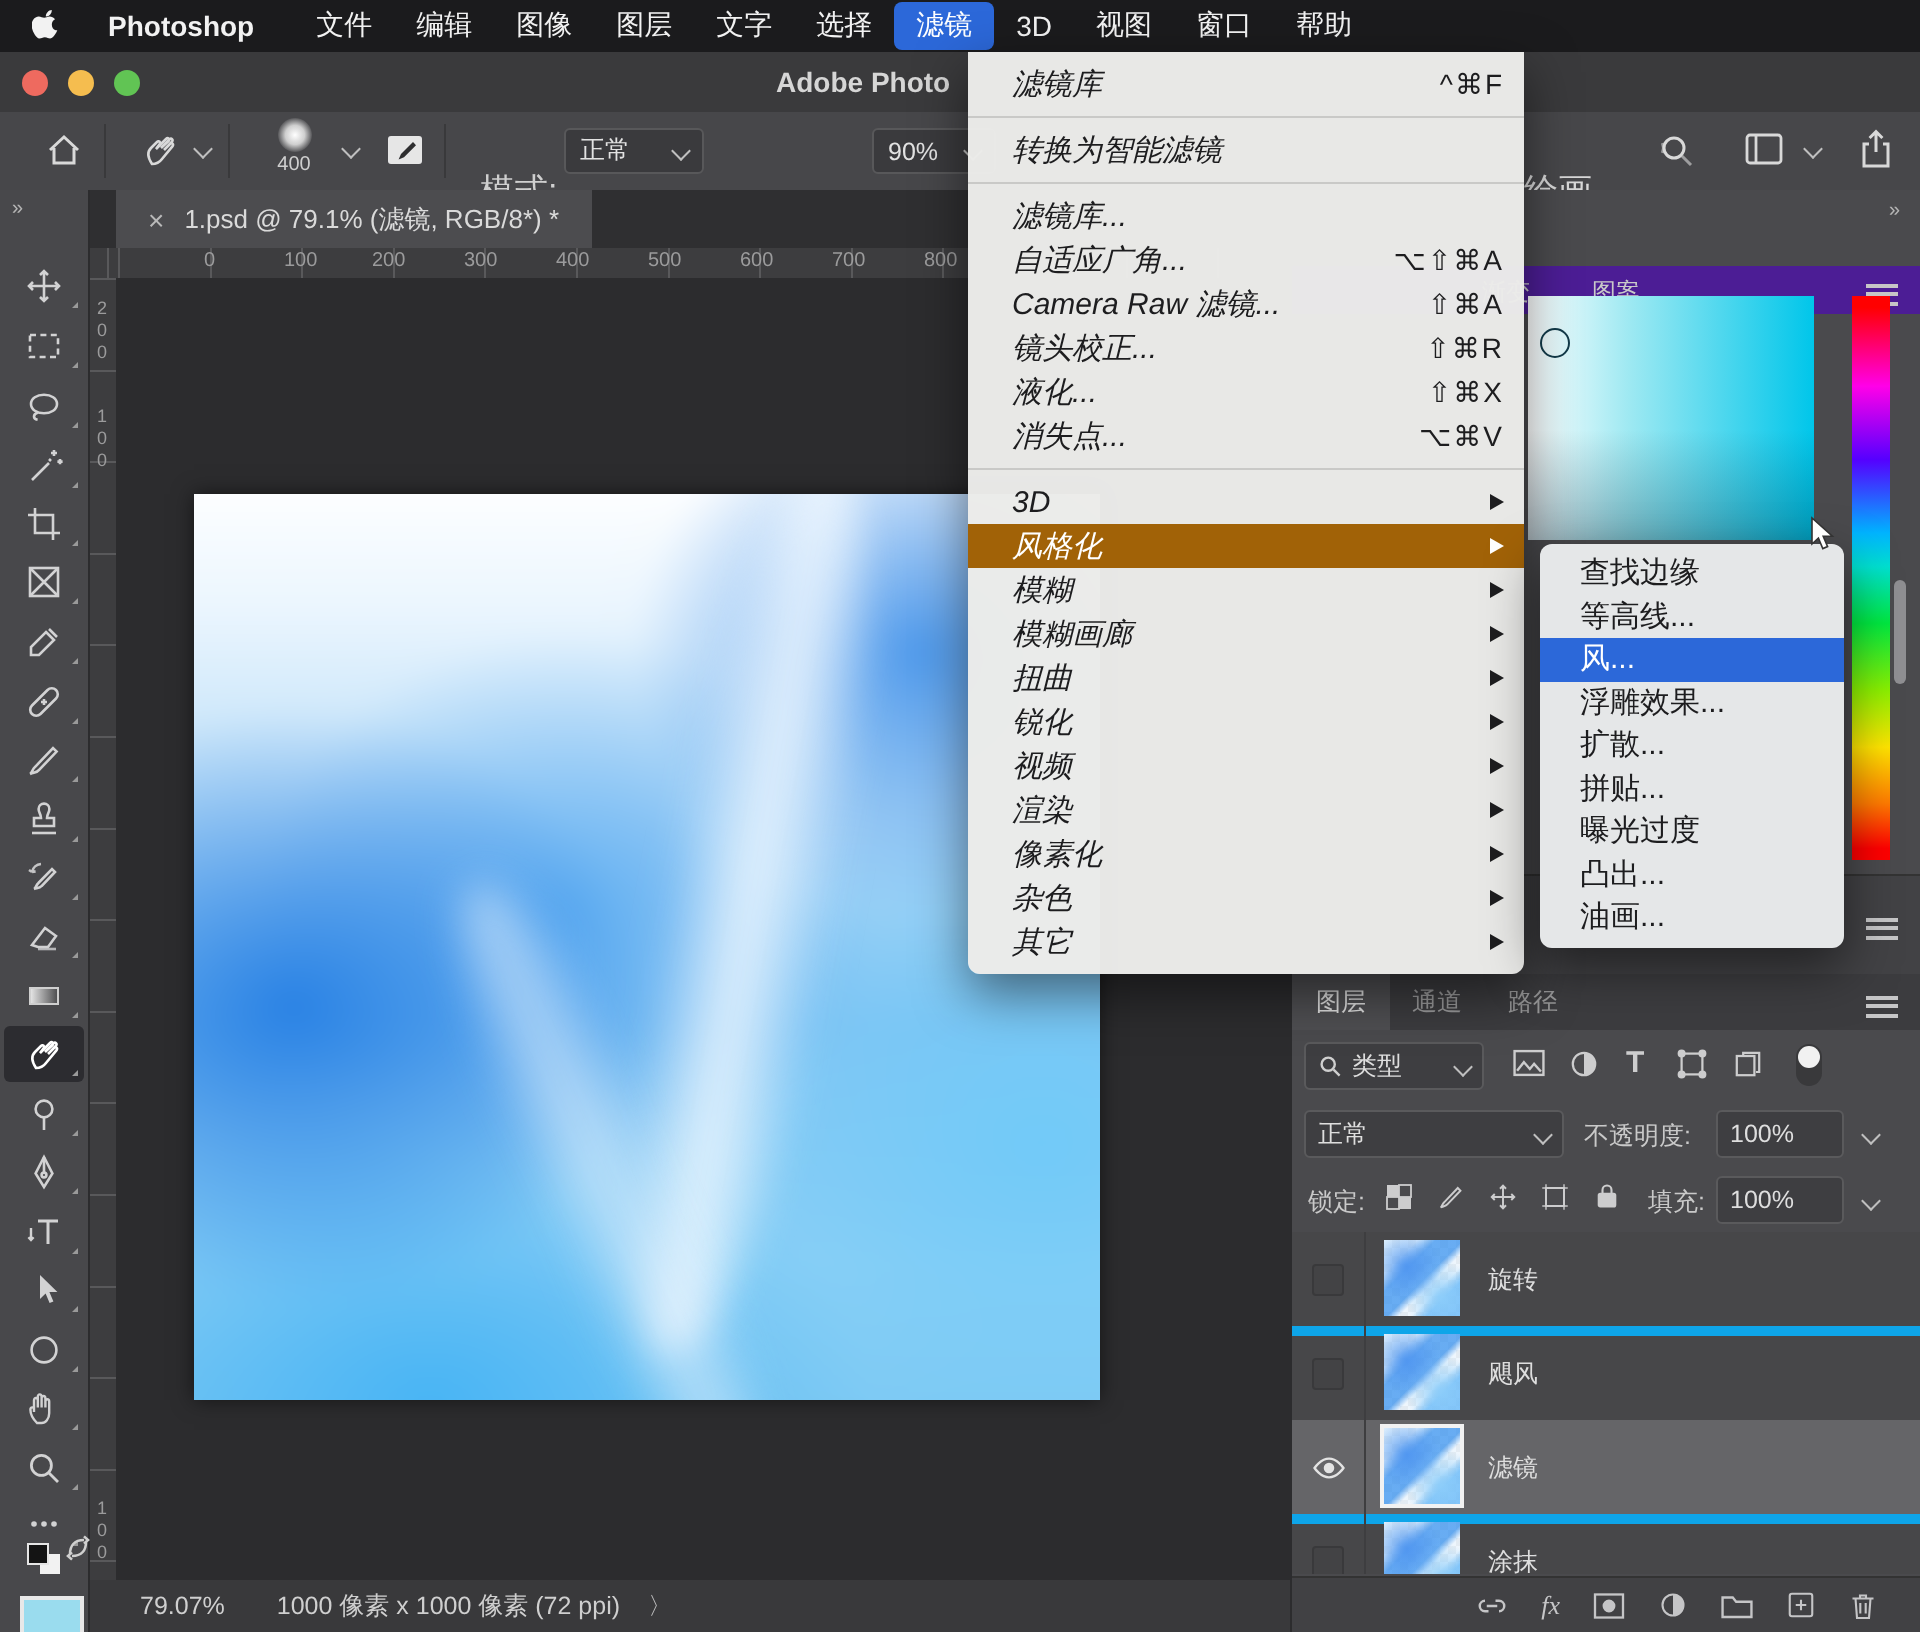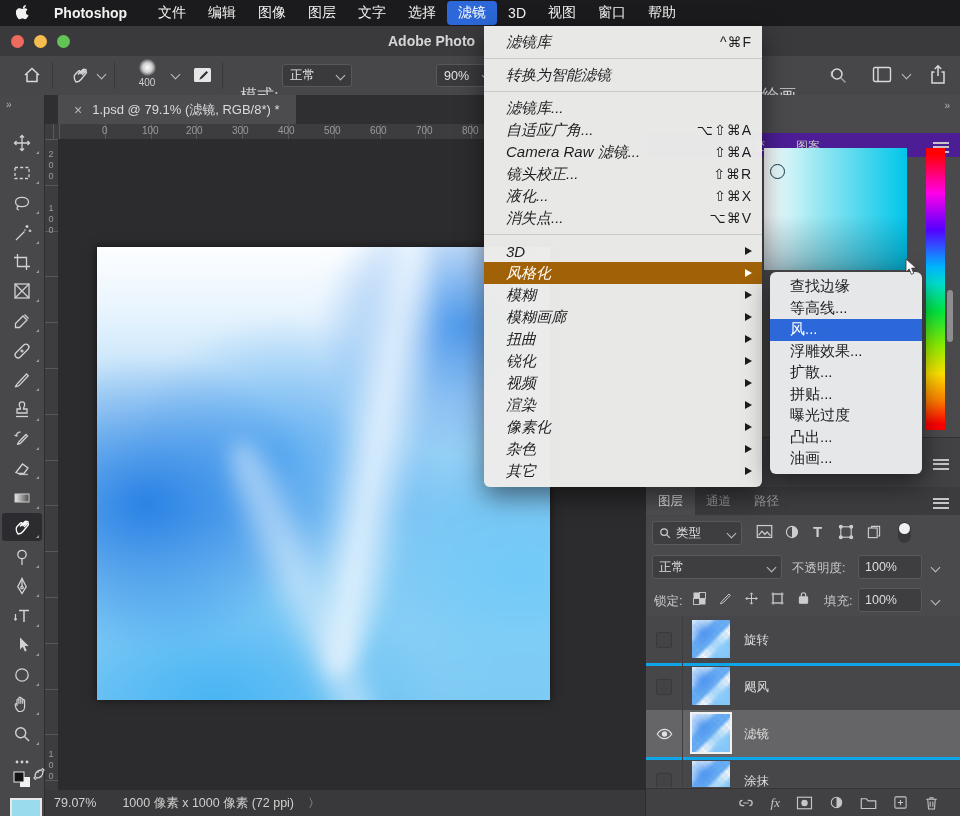--- a/index.html
+++ b/index.html
@@ -63,21 +63,21 @@
       radial-gradient(60% 42% at 28% 96%, rgba(66,178,244,.90), rgba(66,178,244,0) 75%),
       linear-gradient(180deg,#ffffff 2%,#ecf6fe 15%,#bcdff8 35%,#84c3f2 58%,#92d1f5 82%,#7cc8f2 100%);}
   .canvas-streak{position:absolute;left:52%;top:-6%;width:86px;height:460px;border-radius:50%;
       background:linear-gradient(90deg,rgba(255,255,255,0),rgba(240,248,255,.85),rgba(255,255,255,0));
       transform:rotate(10deg);filter:blur(9px);}
   .canvas-streak2{position:absolute;left:38%;top:40%;width:70px;height:330px;border-radius:50%;
       background:linear-gradient(90deg,rgba(255,255,255,0),rgba(226,240,252,.6),rgba(255,255,255,0));
       transform:rotate(-24deg);filter:blur(10px);}
   .statusbar{left:44px;top:790px;width:601px;height:26px;background:#39393b;color:#cfcfcf;font-size:12.5px;
              display:flex;align-items:center;}
-  .statusbar .zoom-val{margin-left:10px;}
+  .statusbar .zoom-val{margin-left:26px;}
   .statusbar .doc-info{margin-left:26px;}
   .statusbar .chev-r{margin-left:14px;color:#bdbdbd;font-size:12px;}
   
   .rightdock{left:645px;top:95px;width:315px;height:721px;background:#4a4a4d;border-left:1px solid #2c2c2e;}
   .panel-tabs{position:absolute;left:0;top:38px;width:315px;height:24px;background:#4c1d95;color:#c9c9c9;font-size:12px;}
   .hamb{position:absolute;width:16px;color:#c6c6c7;}
   .hamb div{height:2px;background:currentColor;margin:2.5px 0;}
   .color-square{position:absolute;left:118px;top:53px;width:143px;height:122px;
       background:linear-gradient(to bottom,rgba(0,20,30,0) 55%,rgba(0,40,60,.30) 100%),
                  linear-gradient(to right,#ffffff 0%,#9fe9f2 35%,#00c6ea 100%);}
@@ -92,21 +92,21 @@
   .filter-row{position:absolute;left:0;top:420px;width:315px;height:35px;background:#4a4a4d;}
   .rd-box{position:absolute;height:24px;background:#3e3e41;border:1px solid #5a5a5c;border-radius:3px;
           display:flex;align-items:center;padding:0 6px;box-sizing:border-box;color:#dedede;font-size:12.5px;gap:5px;}
   .rd-label{position:absolute;font-size:12.5px;color:#c9c9c9;white-space:nowrap;}
   .ficon{position:absolute;color:#cdcdce;}
   .toggle-pill{position:absolute;width:13px;height:21px;border-radius:7px;background:#39393b;}
   .toggle-pill::before{content:"";position:absolute;left:1.1px;top:1px;width:11px;height:11px;border-radius:50%;background:#f1f1f1;}
   .blend-row{position:absolute;left:0;top:455px;width:315px;height:33px;background:#4a4a4d;}
   .lock-row{position:absolute;left:0;top:488px;width:315px;height:33px;background:#4a4a4d;border-bottom:1px solid #3a3a3c;}
   .layers-list{position:absolute;left:0;top:521px;width:315px;height:171px;background:#474749;overflow:hidden;}
-  .layer-row{position:absolute;left:0;width:315px;height:47px;border-bottom:3px solid #0ea5e9;text-align:center;}
+  .layer-row{position:absolute;left:0;width:315px;height:47px;border-bottom:5px solid #0ea5e9;text-align:center;}
   .layer-row.selected{background:#656568;}
   .vis-cell{position:absolute;left:0;top:0;width:36px;height:47px;border-right:1px solid #3e3e40;
             display:flex;align-items:center;justify-content:center;color:#e3e3e3;}
   .vis-empty{width:14px;height:14px;border:1px solid #39393b;background:#434345;border-radius:2px;}
   .thumb{position:absolute;left:46px;top:4px;width:38px;height:38px;
      background-image:
        radial-gradient(60% 60% at 30% 35%, rgba(80,150,240,.95), rgba(80,150,240,0) 75%),
        radial-gradient(60% 60% at 75% 75%, rgba(140,205,250,.95), rgba(140,205,250,0) 80%),
        linear-gradient(135deg, rgba(215,235,252,.9) 0 22%, rgba(96,168,242,.95) 34% 52%, rgba(235,244,252,.85) 60% 68%, rgba(120,190,248,.95) 78% 100%),
        linear-gradient(45deg,#b9b9b9 25%,transparent 25%,transparent 75%,#b9b9b9 75%),

